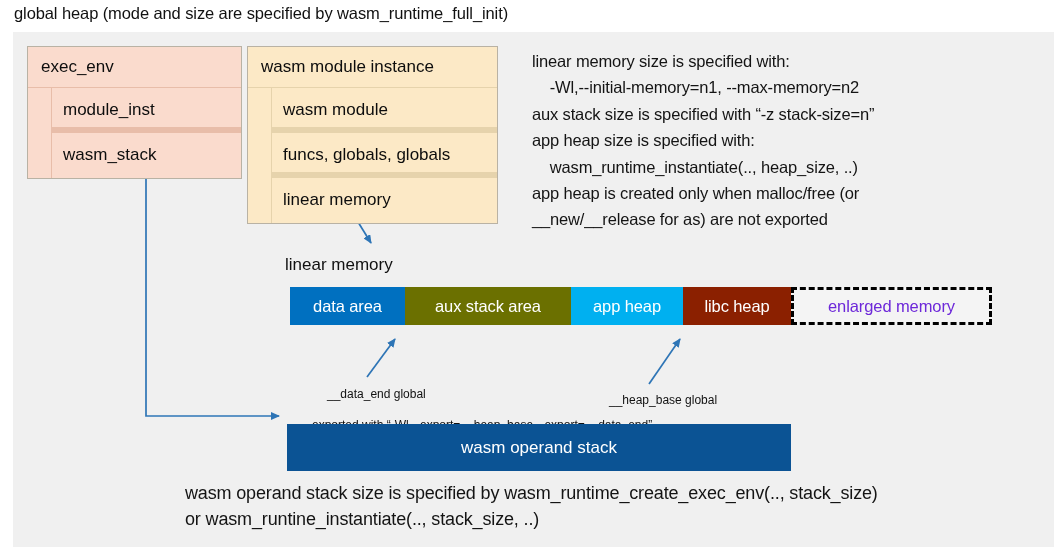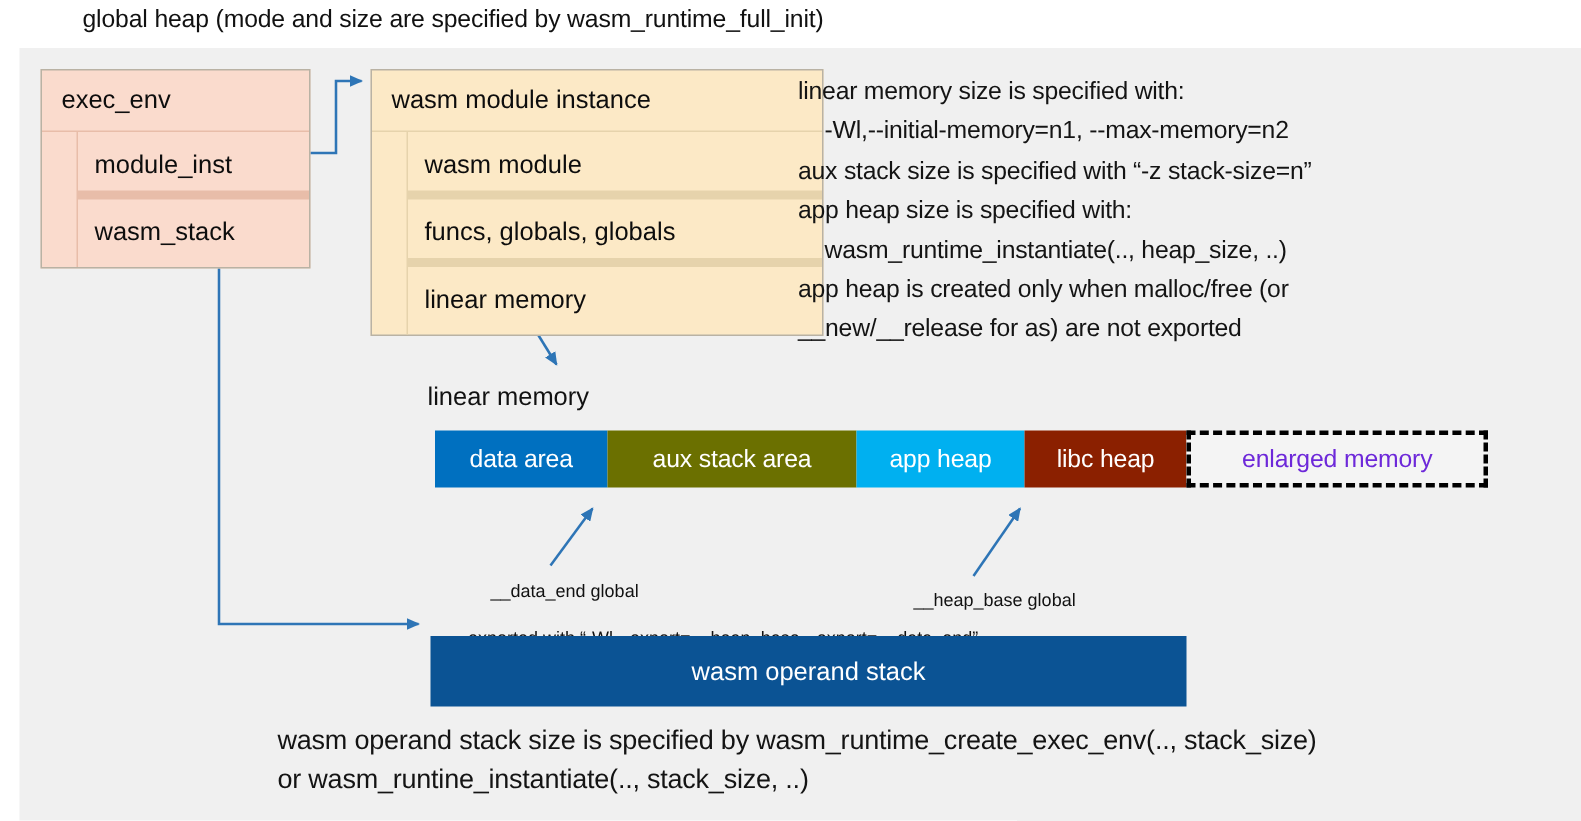--- a/index.html
+++ b/index.html
@@ -23,21 +23,20 @@
 
   
   .title {
     position: absolute;
     left: 14px;
     top: 4px;
     font-size: 16.5px;
     color: #111111;
     white-space: nowrap;
     letter-spacing: -0.1px;
-    margin-left: 41px;
   }
 
   
   .canvas {
     position: absolute;
     left: 13px;
     top: 32px;
     width: 1041px;
     height: 515px;
     background: #f0f0f0;
@@ -92,32 +91,32 @@
     color: #0d0d0d;
     border-bottom: 6px solid #000000;
     white-space: nowrap;
   }
   .struct .row:last-child { border-bottom: none; }
 
   
   #exec-env {
     left: 14px;
     top: 14px;
-    width: 180px;
+    width: 215px;
     background: #fadbcd;
   }
   #exec-env .hdr,
   #exec-env .row { border-color: #e8bda9; }
   #exec-env .gutter { border-color: #e8bda9; }
 
   
   #module-instance {
     left: 234px;
     top: 14px;
-    width: 302px;
+    width: 251px;
     background: #fce9c6;
   }
   #module-instance .hdr,
   #module-instance .row { border-color: #e6d3ac; }
   #module-instance .gutter { border-color: #e6d3ac; }
   #module-instance .row { height: 45px; line-height: 44px; }
 
   
   .notes {
     position: absolute;

